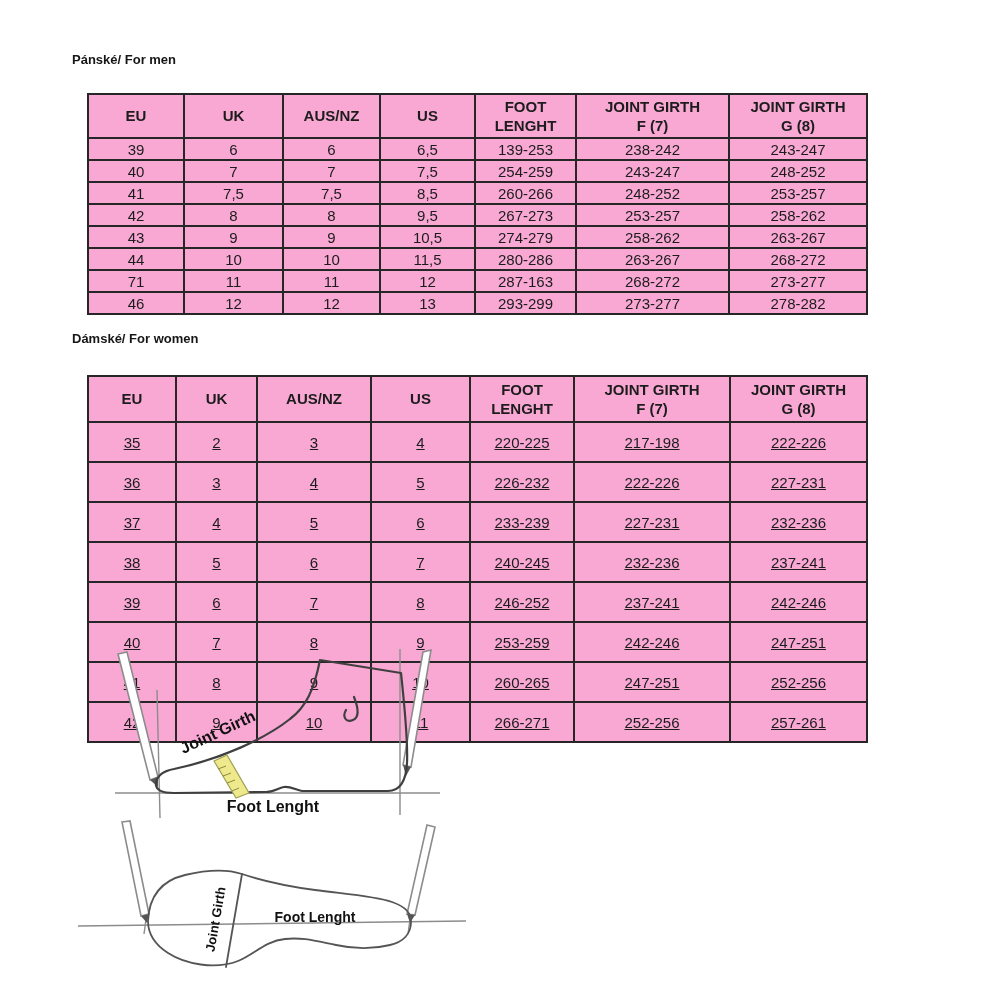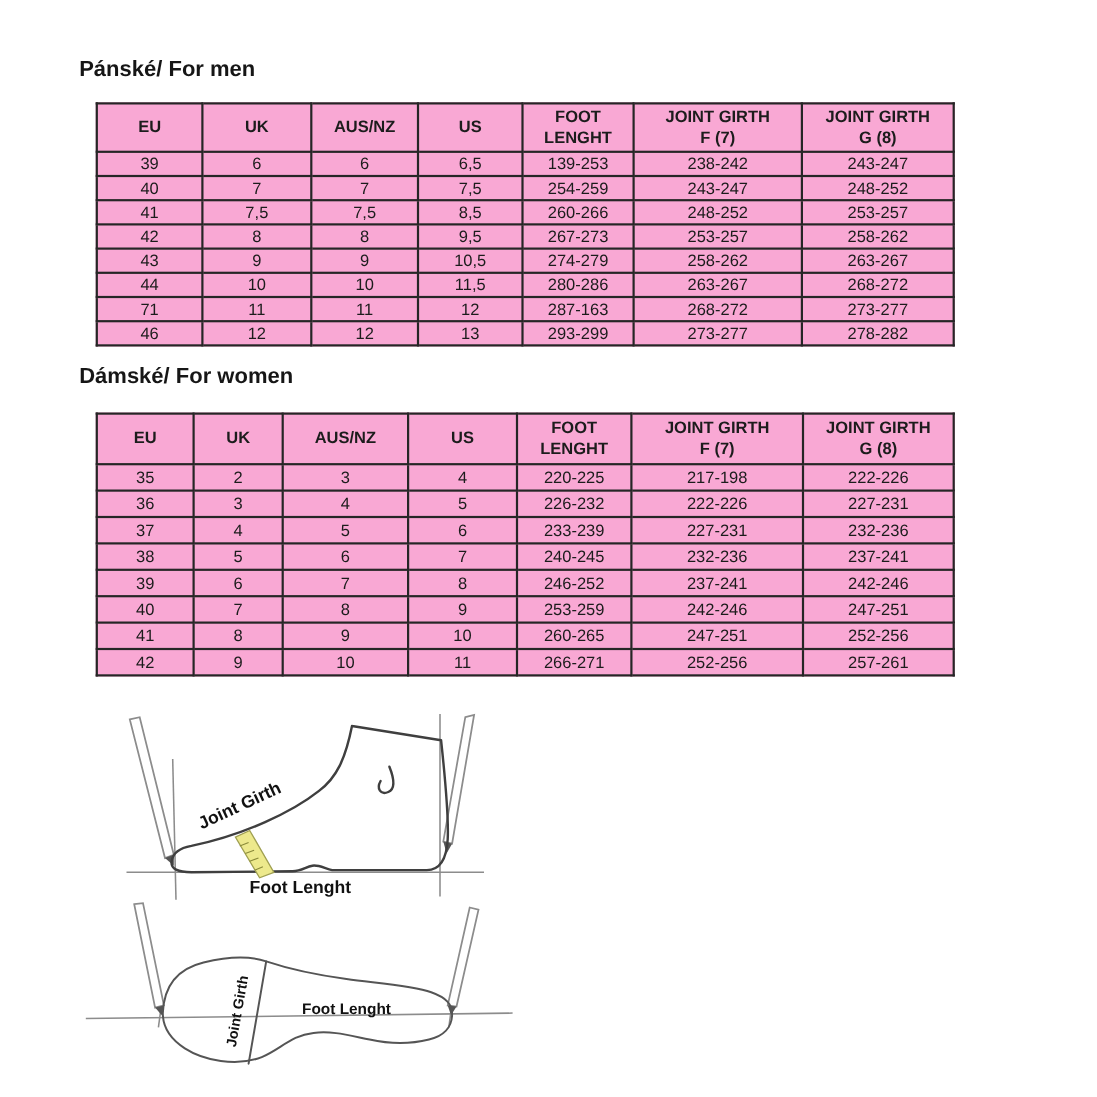--- a/index.html
+++ b/index.html
@@ -1,32 +1,32 @@
 <!DOCTYPE html>
 <html><head>
 <meta charset="utf-8">
 <style>
   html,body{margin:0;padding:0;background:#ffffff;}
   #page{position:relative;width:997px;height:997px;background:#ffffff;overflow:hidden;
         font-family:"Liberation Sans", sans-serif;color:#1c1c1c;}
-  .section-heading{position:absolute;left:72px;font-size:20px;font-weight:700;color:#161616;}
+  .section-heading{position:absolute;left:72px;font-size:13px;font-weight:700;color:#161616;}
   #men-heading{top:52px;}
   #women-heading{top:331px;}
   table.size-table{position:absolute;left:87px;border-collapse:collapse;table-layout:fixed;
         width:781px;background:#f9a8d4;}
   #men-table{top:93px;}
   #women-table{top:375px;}
   .size-table th,.size-table td{border:2px solid #262626;text-align:center;vertical-align:middle;
         padding:0;color:#1c1c1c;overflow:hidden;}
   .size-table th{font-size:15px;font-weight:700;white-space:pre-line;line-height:1.3;}
   .size-table td{font-size:15px;font-weight:400;}
   #men-table thead tr{height:44px;}
   #men-table tbody tr{height:22px;}
   #women-table thead tr{height:46px;}
-  #women-table tbody tr{height:24px;}
+  #women-table tbody tr{height:40px;text-decoration:underline;}
   .diagram{position:absolute;}
   #side-view-svg{left:70px;top:645px;}
   #sole-view-svg{left:70px;top:818px;}
   .outline{stroke:#3f3f3f;stroke-width:2.2;fill:none;stroke-linecap:round;stroke-linejoin:round;}
   .thin-outline{stroke:#555555;stroke-width:1.8;fill:none;stroke-linecap:round;stroke-linejoin:round;}
   .guide{stroke:#8c8c8c;stroke-width:1.4;fill:none;}
   .pencil{stroke:#8c8c8c;stroke-width:1.6;fill:#ffffff;}
   .pencil-tip{fill:#555555;stroke:none;}
   .tape{fill:#ede98c;stroke:#a0a052;stroke-width:1.2;}
   .tape-ticks{stroke:#8a8a3a;stroke-width:1;fill:none;}

